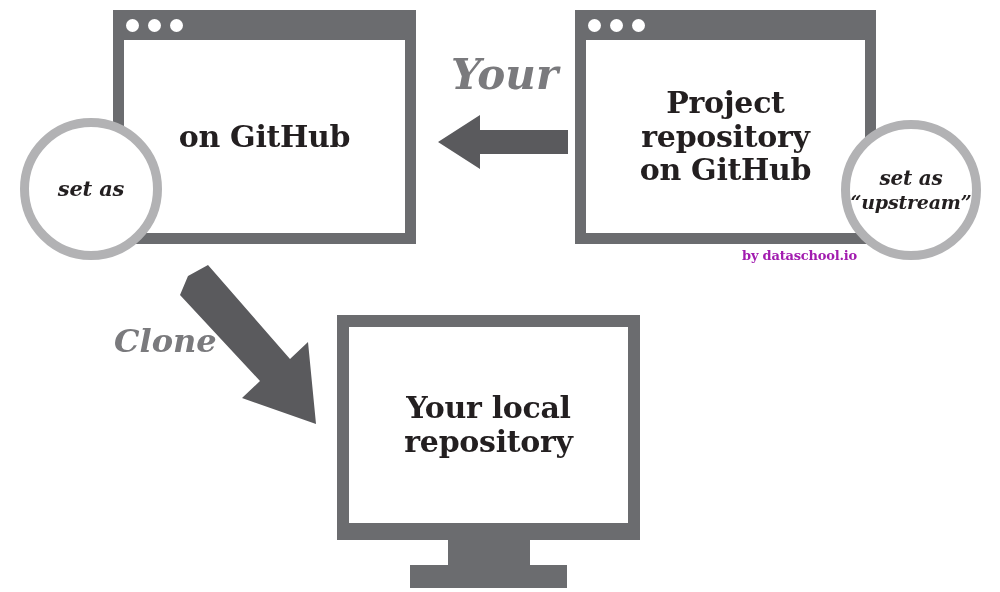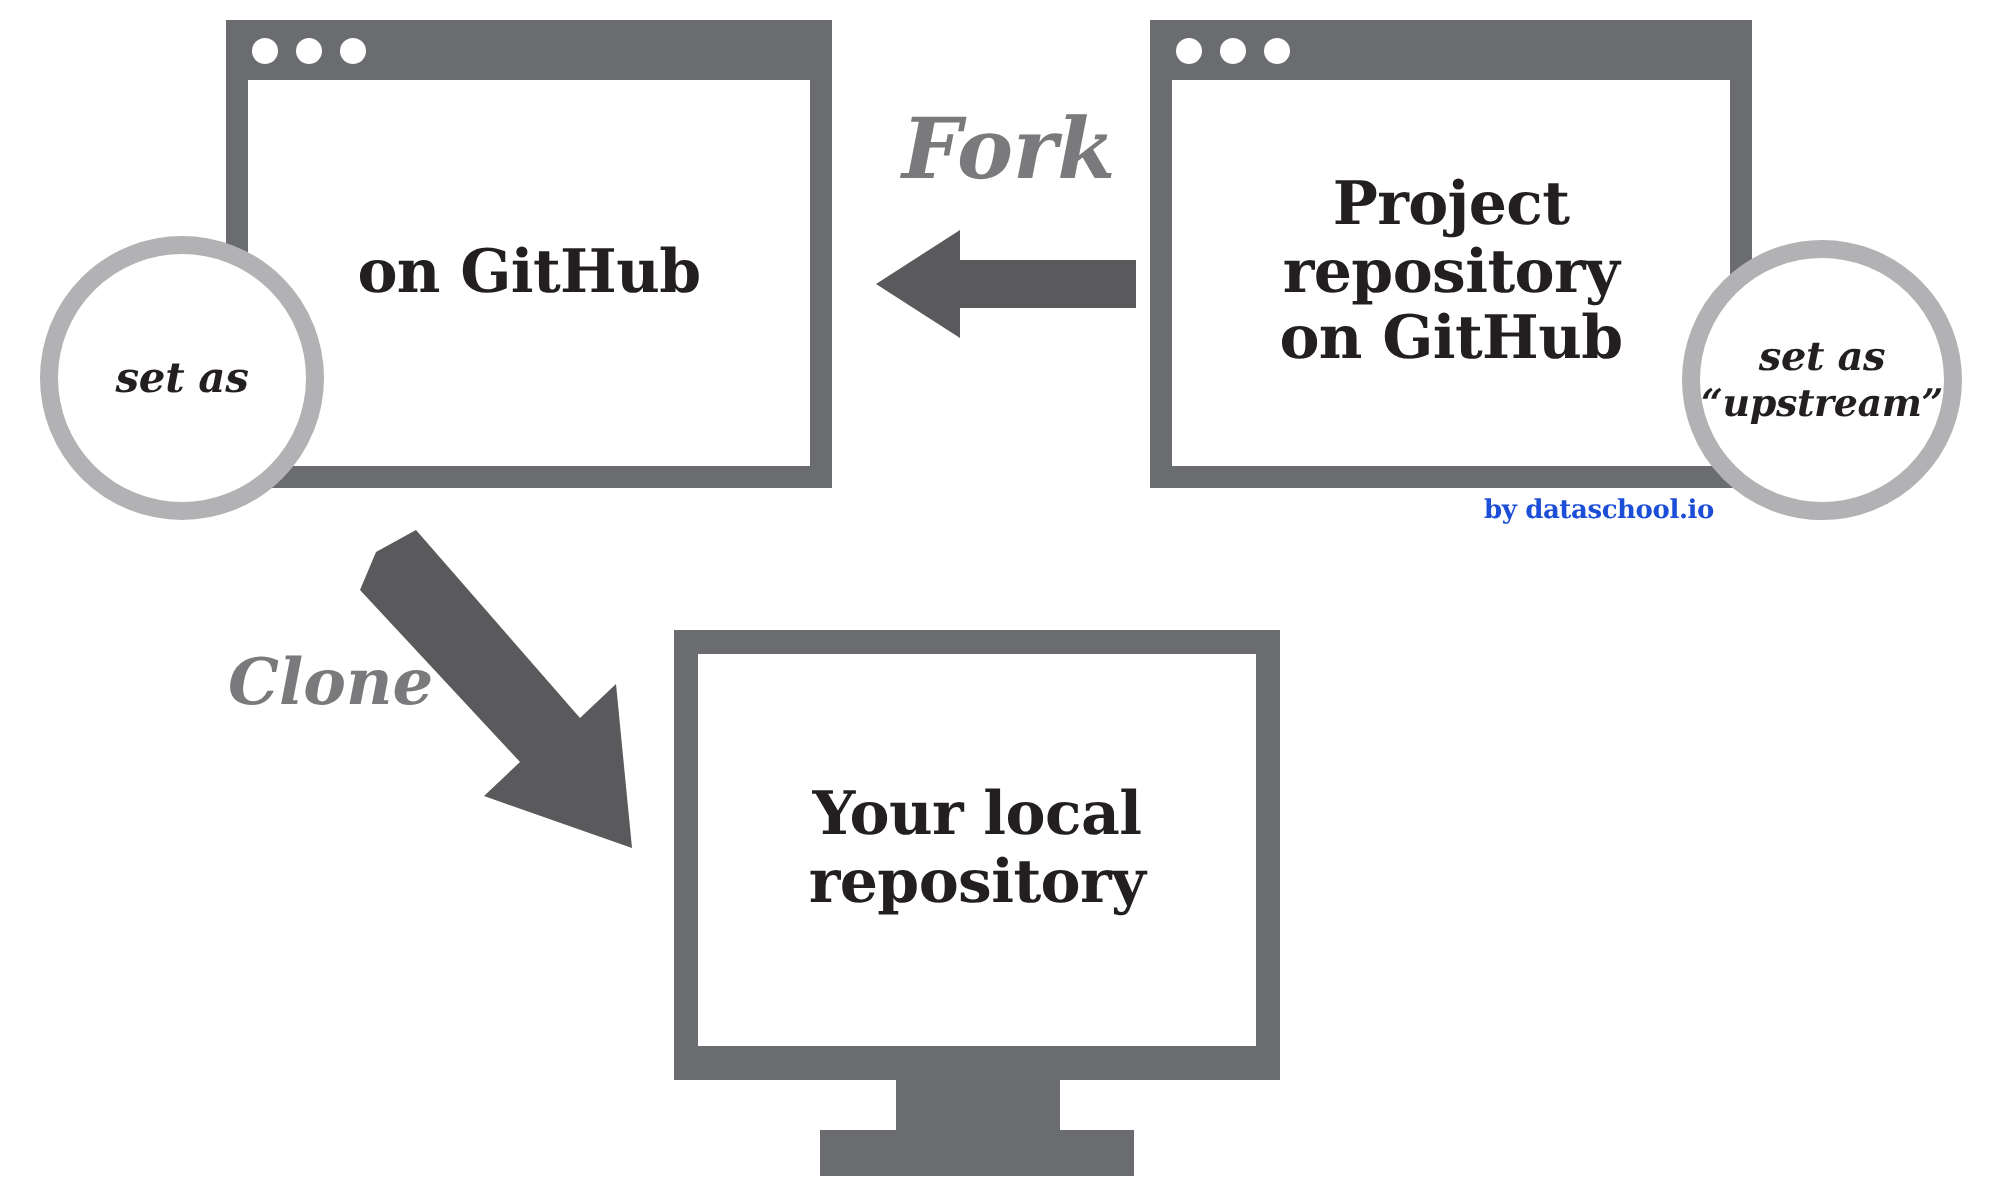--- a/index.html
+++ b/index.html
@@ -119,21 +119,21 @@
     color: #7a7a7d;
     white-space: nowrap;
   }
 
   
   .attribution {
     position: absolute;
     font-family: "DejaVu Serif", serif;
     font-weight: bold;
     font-size: 13px;
-    color: #1d4ed8;
+    color: #a21caf;
     white-space: nowrap;
     letter-spacing: -0.2px;
   }
 
   svg.arrow {
     position: absolute;
     overflow: visible;
   }
 </style>
 </head>
@@ -185,21 +185,21 @@
   </div>
 
   <div class="badge" style="left:841px; top:120px; width:140px; height:140px;">
     <span style="font-size:20px;">set as</span>
     <span style="font-size:19px;">“upstream”</span>
   </div>
 
   <svg class="arrow" style="left:438px; top:112px;" width="130" height="60" viewBox="0 0 130 60">
     <polygon points="0,30 42,3 42,18 130,18 130,42 42,42 42,57" fill="#5a5a5d"></polygon>
   </svg>
-  <div class="arrow-label" style="left:451px; top:50px; font-size:42px;">Fork</div>
+  <div class="arrow-label" style="left:451px; top:50px; font-size:42px;">Your</div>
 
   <svg class="arrow" style="left:178px; top:262px;" width="150" height="155" viewBox="0 0 150 155">
     <polygon points="8,0 28,-11 110,83 128,66 136,148 62,122 80,105 0,19" fill="#5a5a5d" transform="translate(2,14)"></polygon>
   </svg>
   <div class="arrow-label" style="left:114px; top:322px; font-size:32px;">Clone</div>
 
   <div class="attribution" style="left:742px; top:248px;">by dataschool.io</div>
 
 </div>
 

